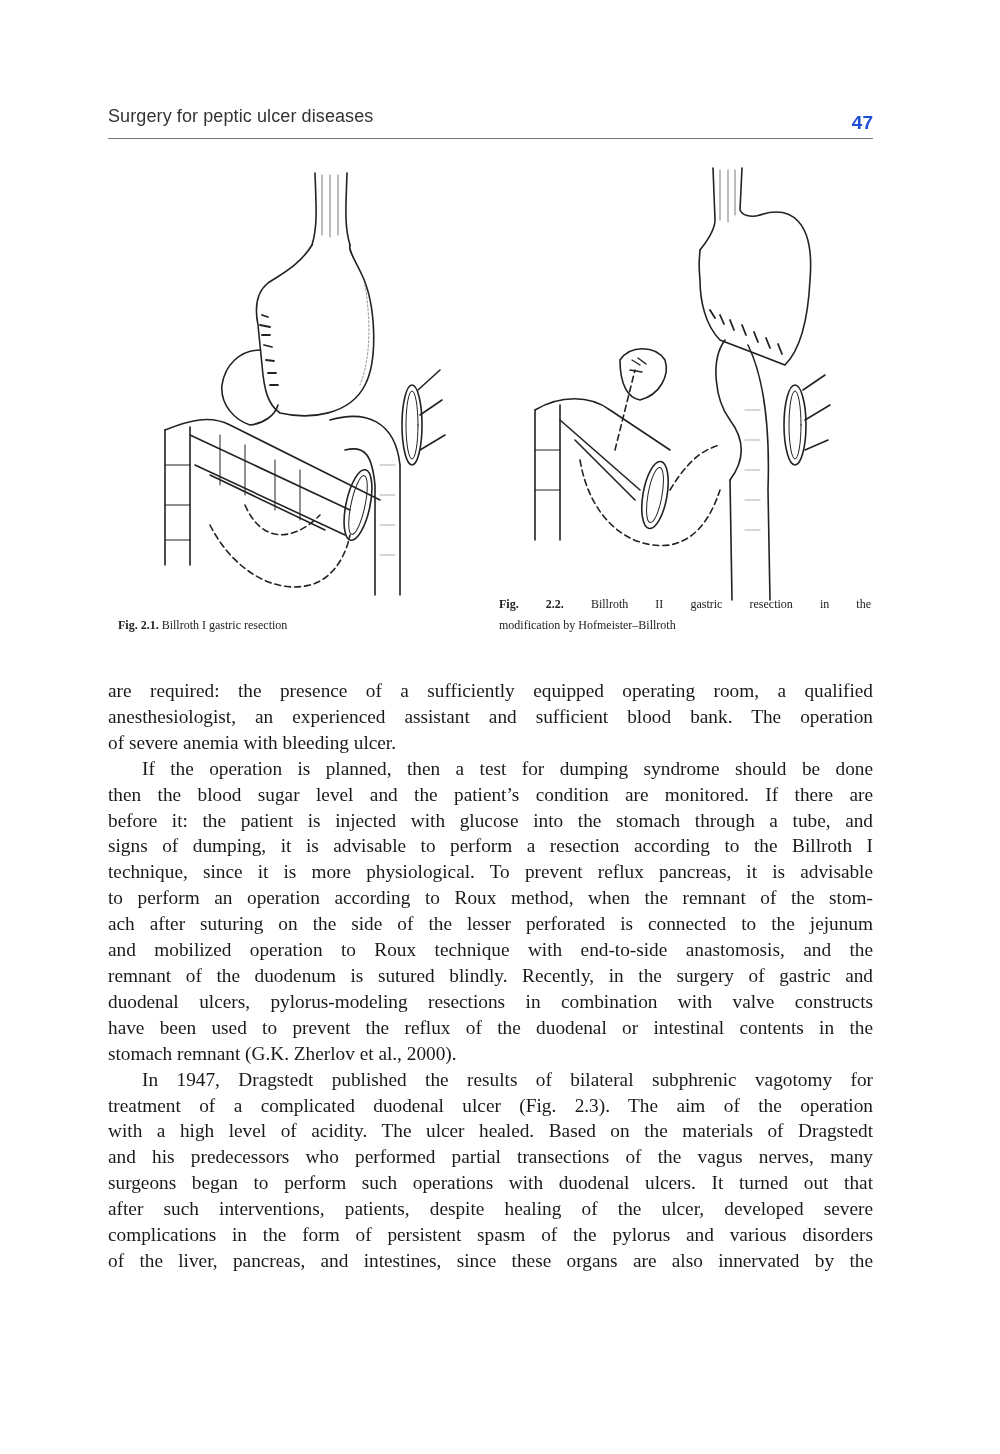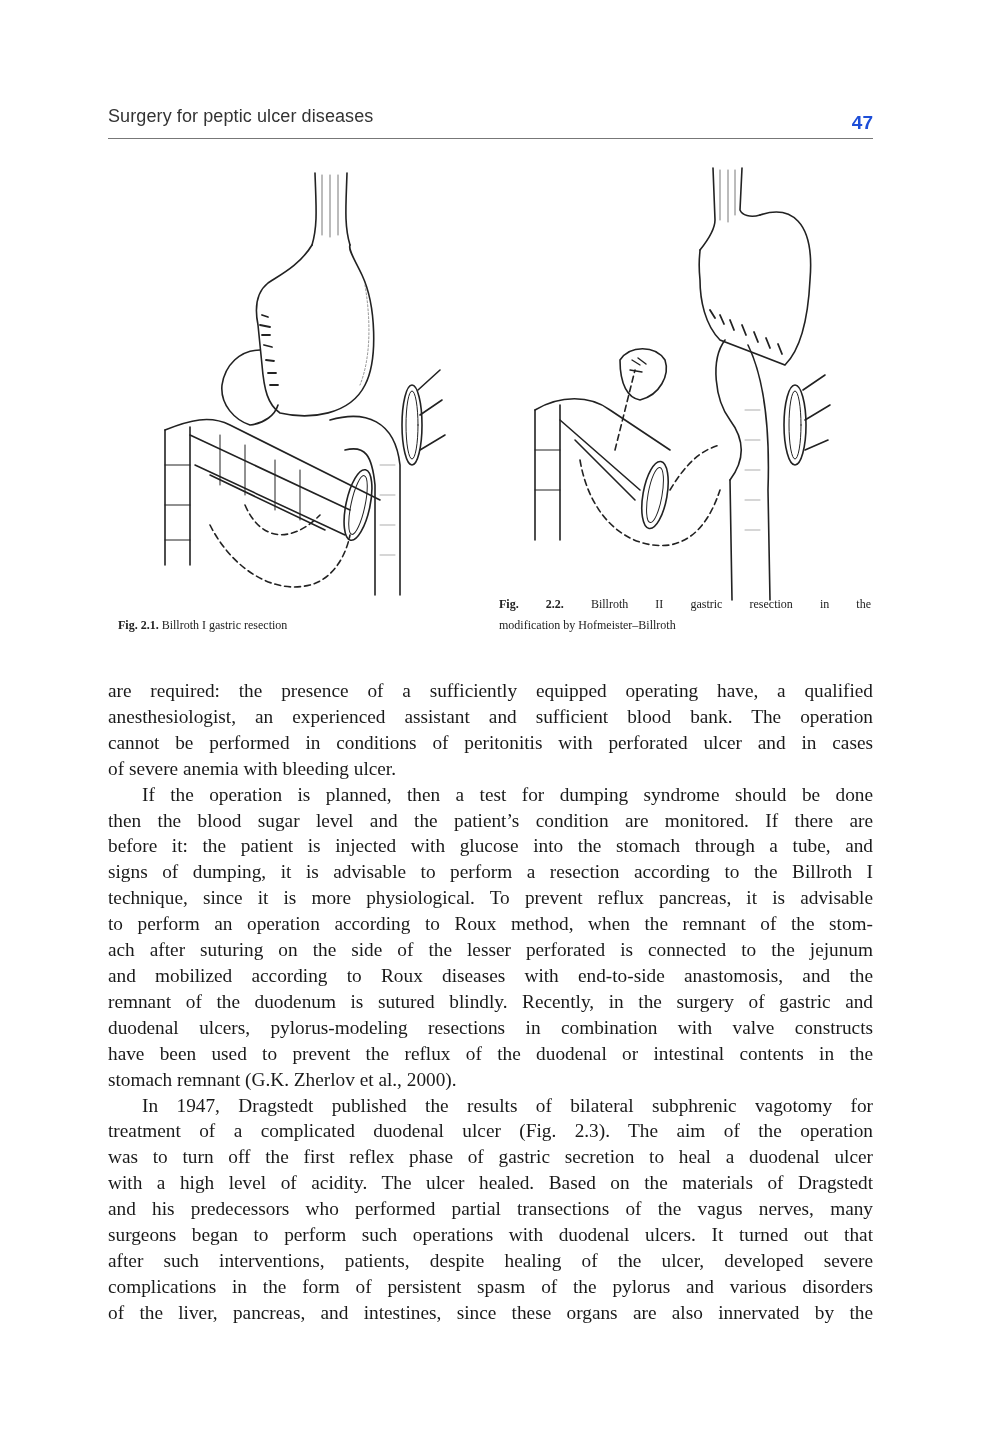--- a/index.html
+++ b/index.html
@@ -121,45 +121,43 @@
   <div style="text-align:justify;text-align-last:justify;">
     <b>Fig. 2.2.</b>
     <span>Billroth II gastric resection in the</span>
   </div>
   <div>modification by Hofmeister–Billroth</div>
 </div>
 
 <div class="body-text">
 
   <div>
-    <span class="line">are required: the presence of a sufficiently equipped operating have, a qualified</span>
+    <span class="line">are required: the presence of a sufficiently equipped operating room, a qualified</span>
     <span class="line">anesthesiologist, an experienced assistant and sufficient blood bank. The operation</span>
-    <span class="line">cannot be performed in conditions of peritonitis with perforated ulcer and in cases</span>
     <span class="line end">of severe anemia with bleeding ulcer.</span>
   </div>
 
   <div>
     <span class="line ind">If the operation is planned, then a test for dumping syndrome should be done</span>
     <span class="line">then the blood sugar level and the patient’s condition are monitored. If there are</span>
     <span class="line">before it: the patient is injected with glucose into the stomach through a tube, and</span>
     <span class="line">signs of dumping, it is advisable to perform a resection according to the Billroth I</span>
     <span class="line">technique, since it is more physiological. To prevent reflux pancreas, it is advisable</span>
     <span class="line">to perform an operation according to Roux method, when the remnant of the stom-</span>
     <span class="line">ach after suturing on the side of the lesser perforated is connected to the jejunum</span>
-    <span class="line">and mobilized according to Roux diseases with end-to-side anastomosis, and the</span>
+    <span class="line">and mobilized operation to Roux technique with end-to-side anastomosis, and the</span>
     <span class="line">remnant of the duodenum is sutured blindly. Recently, in the surgery of gastric and</span>
     <span class="line">duodenal ulcers, pylorus-modeling resections in combination with valve constructs</span>
     <span class="line">have been used to prevent the reflux of the duodenal or intestinal contents in the</span>
     <span class="line end">stomach remnant (G.K. Zherlov et al., 2000).</span>
   </div>
 
   <div>
     <span class="line ind">In 1947, Dragstedt published the results of bilateral subphrenic vagotomy for</span>
     <span class="line">treatment of a complicated duodenal ulcer (Fig. 2.3). The aim of the operation</span>
-    <span class="line">was to turn off the first reflex phase of gastric secretion to heal a duodenal ulcer</span>
     <span class="line">with a high level of acidity. The ulcer healed. Based on the materials of Dragstedt</span>
     <span class="line">and his predecessors who performed partial transections of the vagus nerves, many</span>
     <span class="line">surgeons began to perform such operations with duodenal ulcers. It turned out that</span>
     <span class="line">after such interventions, patients, despite healing of the ulcer, developed severe</span>
     <span class="line">complications in the form of persistent spasm of the pylorus and various disorders</span>
     <span class="line">of the liver, pancreas, and intestines, since these organs are also innervated by the</span>
   </div>
 </div>
 
 </body></html>

